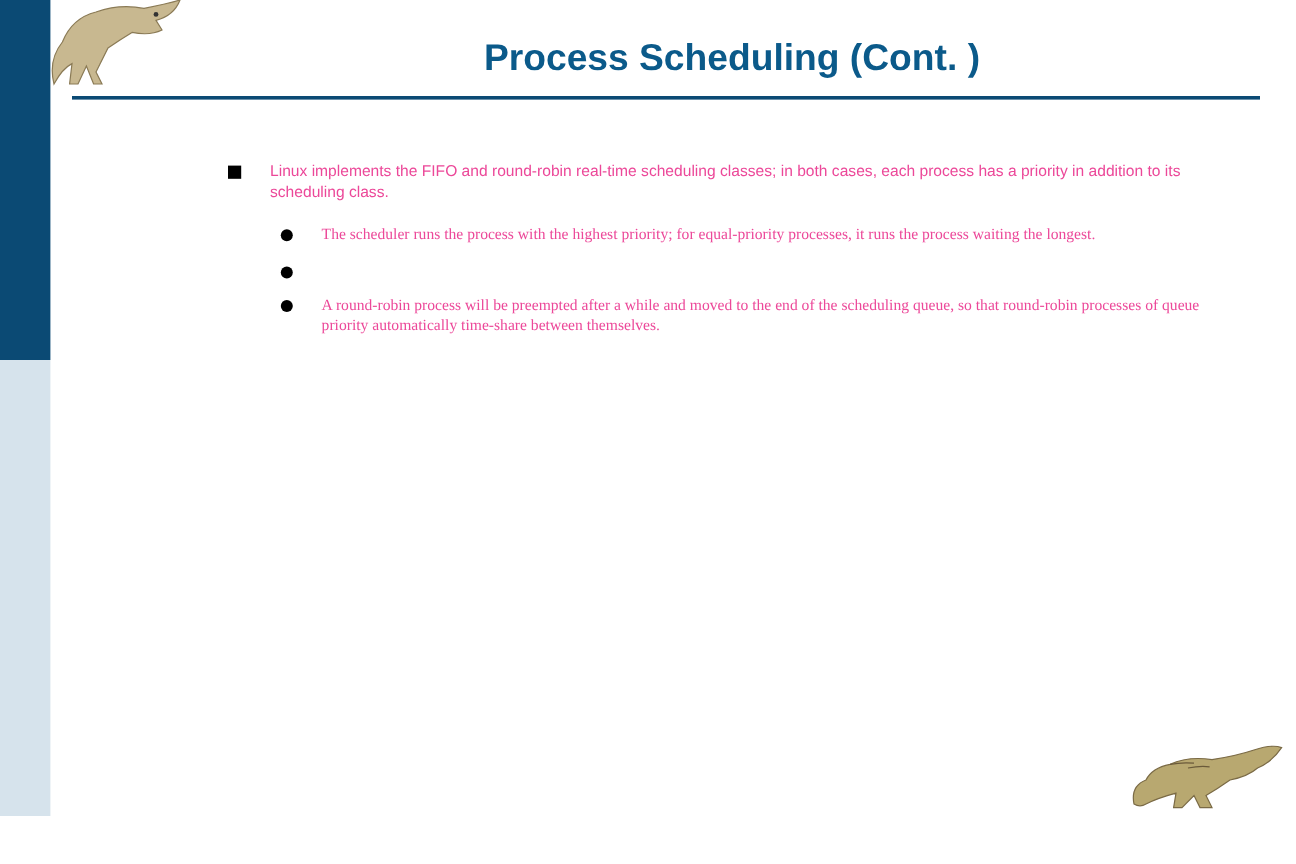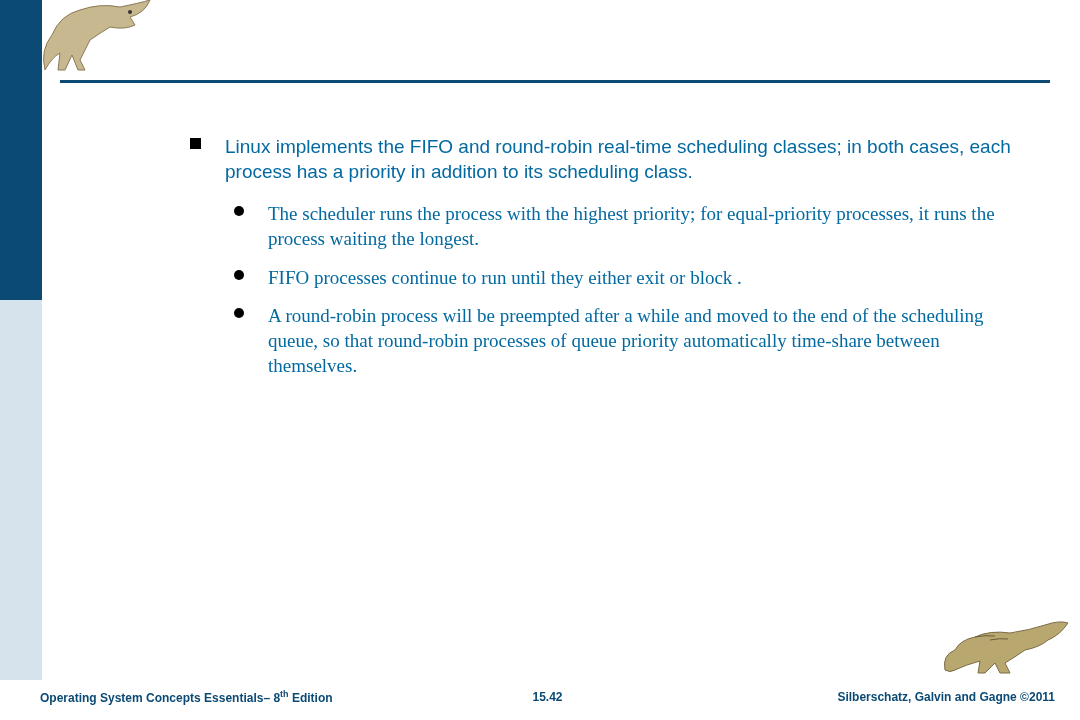--- a/index.html
+++ b/index.html
@@ -3,21 +3,21 @@
 <meta charset="utf-8">
 <style>
   * { box-sizing: border-box; margin: 0; padding: 0; }
   html, body { width: 1080px; height: 720px; font-family: Arial, Helvetica, sans-serif; background: #fff; overflow: hidden; }
   .slide { position: relative; width: 1080px; height: 720px; background: #fff; }
   .sidebar-top { position: absolute; left: 0; top: 0; width: 42px; height: 300px; background: #0b4a74; }
   .sidebar-bottom { position: absolute; left: 0; top: 300px; width: 42px; height: 380px; background: #d6e3ec; }
   .dino-top { position: absolute; left: 30px; top: -5px; width: 130px; height: 85px; }
   .title { position: absolute; top: 30px; left: 180px; width: 860px; text-align: center; color: #0b5a8a; font-weight: bold; font-size: 31px; }
   .title-underline { position: absolute; top: 80px; left: 60px; width: 990px; height: 3px; background: #0b4a74; }
-  .content { position: absolute; top: 135px; left: 190px; width: 840px; color: #0369a1; font-size: 19px; line-height: 1.3; }
+  .content { position: absolute; top: 135px; left: 190px; width: 840px; color: #ec4899; font-size: 13px; line-height: 1.3; }
   .bullet-row { display: flex; align-items: flex-start; margin-bottom: 18px; }
   .sq-bullet { width: 11px; height: 11px; background: #000; flex-shrink: 0; margin-top: 3px; margin-right: 24px; }
   .sub-bullets { margin-left: 44px; }
   .sub-row { display: flex; align-items: flex-start; margin-bottom: 14px; font-family: Liberation Serif, serif; }
   .round-bullet { width: 10px; height: 10px; border-radius: 50%; background: #000; flex-shrink: 0; margin-top: 4px; margin-right: 24px; }
   .footer { position: absolute; bottom: 12px; left: 0; width: 1080px; height: 22px; display: flex; justify-content: space-between; align-items: center; padding: 0 20px 0 20px; font-size: 12px; font-weight: bold; color: #0b4a74; }
   .footer .left { flex: 1; text-align: left; padding-left: 20px;}
   .footer .center { flex: 0; text-align: center; min-width: 60px;}
   .footer .right { flex: 1; text-align: right; padding-right: 5px;}
   .footer sup { font-size: 9px; }
@@ -29,51 +29,42 @@
 <div class="slide">
 
   <div class="sidebar-top"></div>
   <div class="sidebar-bottom"></div>
 
   <svg class="dino-top" viewBox="0 0 130 85">
     <path d="M15 75 Q10 55 22 40 Q30 20 50 15 Q70 8 90 12 Q110 8 120 5 Q115 18 100 22 L105 30 Q95 35 80 32 Q70 38 60 45 Q55 55 50 65 L55 75 L48 75 L42 60 L35 75 L28 75 L30 58 Q22 62 15 75 Z" fill="#c8b890" stroke="#8a7a55" stroke-width="1"></path>
     <ellipse cx="100" cy="17" rx="2" ry="2" fill="#333"></ellipse>
   </svg>
 
+  <div class="title">Process Scheduling (Cont. )</div>
   <div class="title-underline"></div>
 
   <div class="content">
     <div class="bullet-row">
       <div class="sq-bullet"></div>
       <div>Linux implements the FIFO and round-robin real-time scheduling classes; in both cases, each process has a priority in addition to its scheduling class.</div>
     </div>
     <div class="sub-bullets">
       <div class="sub-row">
         <div class="round-bullet"></div>
         <div>The scheduler runs the process with the highest priority; for equal-priority processes, it runs the process waiting the longest.</div>
       </div>
       <div class="sub-row">
         <div class="round-bullet"></div>
-        <div>FIFO processes continue to run until they either exit or block .</div>
       </div>
       <div class="sub-row">
         <div class="round-bullet"></div>
         <div>A round-robin process will be preempted after a while and moved to the end of the scheduling queue, so that round-robin processes of queue priority automatically time-share between themselves.</div>
       </div>
     </div>
   </div>
 
   <svg class="dino-bottom" viewBox="0 0 130 70">
     <path d="M5 55 Q2 40 15 35 Q20 25 35 22 Q50 15 70 18 Q90 15 105 10 Q120 5 128 8 Q120 20 108 25 Q100 32 85 35 Q75 42 65 48 L70 58 L60 58 L55 48 L45 58 L38 58 L40 46 Q25 50 15 55 Q10 58 5 55 Z" fill="#b8a870" stroke="#7a6a45" stroke-width="1"></path>
     <path d="M35 22 Q45 20 55 21 M50 25 Q60 23 68 24" stroke="#6a5a3a" stroke-width="1" fill="none"></path>
   </svg>
 
-  <div class="footer">
-    <div class="left">
-      <span>Operating System Concepts Essentials– 8</span><sup>th</sup><span> Edition</span>
-    </div>
-    <div class="center">15.42</div>
-    <div class="right">
-      <span>Silberschatz, Galvin and Gagne </span><span>©</span><span>2011</span>
-    </div>
-  </div>
 
 </div>
 
 </body></html>

